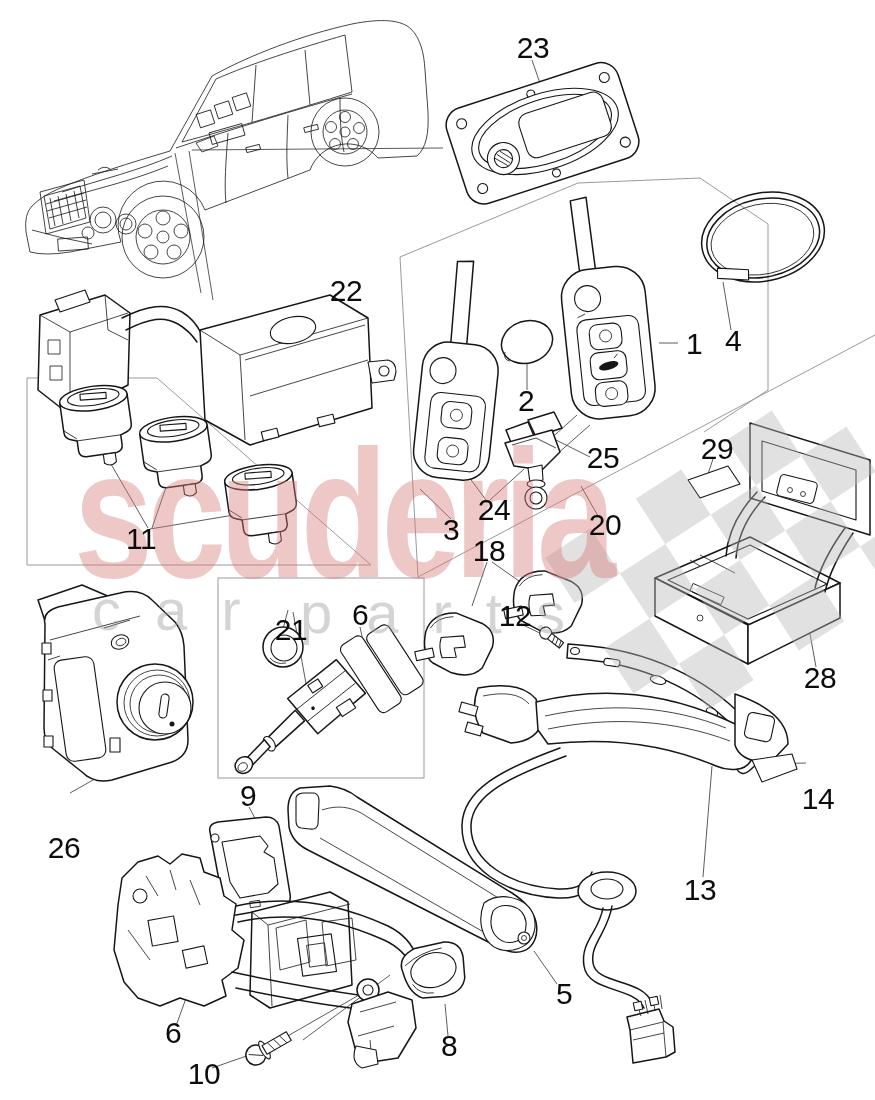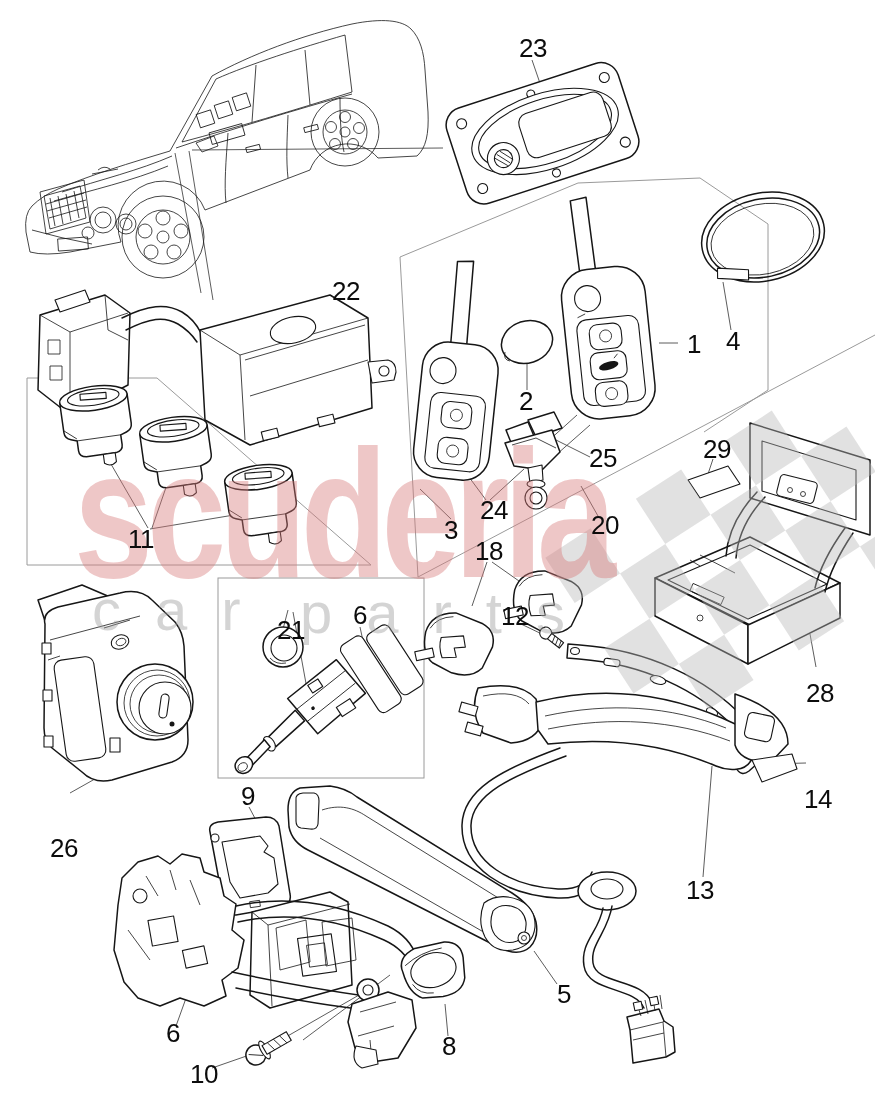--- a/index.html
+++ b/index.html
@@ -7,21 +7,21 @@
          font-family:"Liberation Sans", sans-serif;}
   #art{position:absolute;left:0;top:0;}
   .ln{fill:none;stroke:#161616;stroke-width:1.5;stroke-linejoin:round;stroke-linecap:round;}
   .fw{fill:#ffffff;stroke:#161616;stroke-width:1.5;stroke-linejoin:round;}
   .fw2{fill:#ffffff;stroke:#161616;stroke-width:1.1;stroke-linejoin:round;}
   .thin{fill:none;stroke:#161616;stroke-width:0.8;stroke-linejoin:round;}
   .panel{fill:none;stroke:#9a9a9a;stroke-width:1;}
   .leader{fill:none;stroke:#4a4a4a;stroke-width:0.9;}
   .dark{fill:#161616;stroke:none;}
   #callout-layer{position:absolute;left:0;top:0;width:100%;height:100%;}
-  .callout{position:absolute;transform:translate(-50%,-50%);font-size:26px;color:#0c0c0c;
+  .callout{position:absolute;transform:translate(-50%,-50%);font-size:30px;color:#0c0c0c;
            letter-spacing:-0.5px;white-space:nowrap;}
   .wm-brand{font-weight:bold;letter-spacing:-6px;}
   .wm-word{font-size:58px;letter-spacing:34px;}
 </style>
 </head>
 <body>
 
 <div id="stage">
 <svg id="art" width="875" height="1100" viewBox="0 0 875 1100">
 
@@ -443,21 +443,21 @@
       <div class="callout" style="left: 451px; top: 530px;">3</div>
       <div class="callout" style="left: 494px; top: 510px;">24</div>
       <div class="callout" style="left: 603px; top: 458px;">25</div>
       <div class="callout" style="left: 605px; top: 525px;">20</div>
       <div class="callout" style="left: 717px; top: 449px;">29</div>
       <div class="callout" style="left: 141px; top: 539px;">11</div>
       <div class="callout" style="left: 489px; top: 551px;">18</div>
       <div class="callout" style="left: 291px; top: 630px;">21</div>
       <div class="callout" style="left: 360px; top: 615px;">6</div>
       <div class="callout" style="left: 515px; top: 616px;">12</div>
-      <div class="callout" style="left: 820px; top: 678px; margin-top: 15px;">28</div>
+      <div class="callout" style="left: 820px; top: 678px;">28</div>
       <div class="callout" style="left: 64px; top: 848px;">26</div>
       <div class="callout" style="left: 818px; top: 762px; margin-top: 37px;">14</div>
       <div class="callout" style="left: 248px; top: 796px;">9</div>
       <div class="callout" style="left: 700px; top: 890px;">13</div>
       <div class="callout" style="left: 564px; top: 994px;">5</div>
       <div class="callout" style="left: 173px; top: 1033px;">6</div>
       <div class="callout" style="left: 449px; top: 1046px;">8</div>
       <div class="callout" style="left: 204px; top: 1074px;">10</div>
     </div>
 </div>

